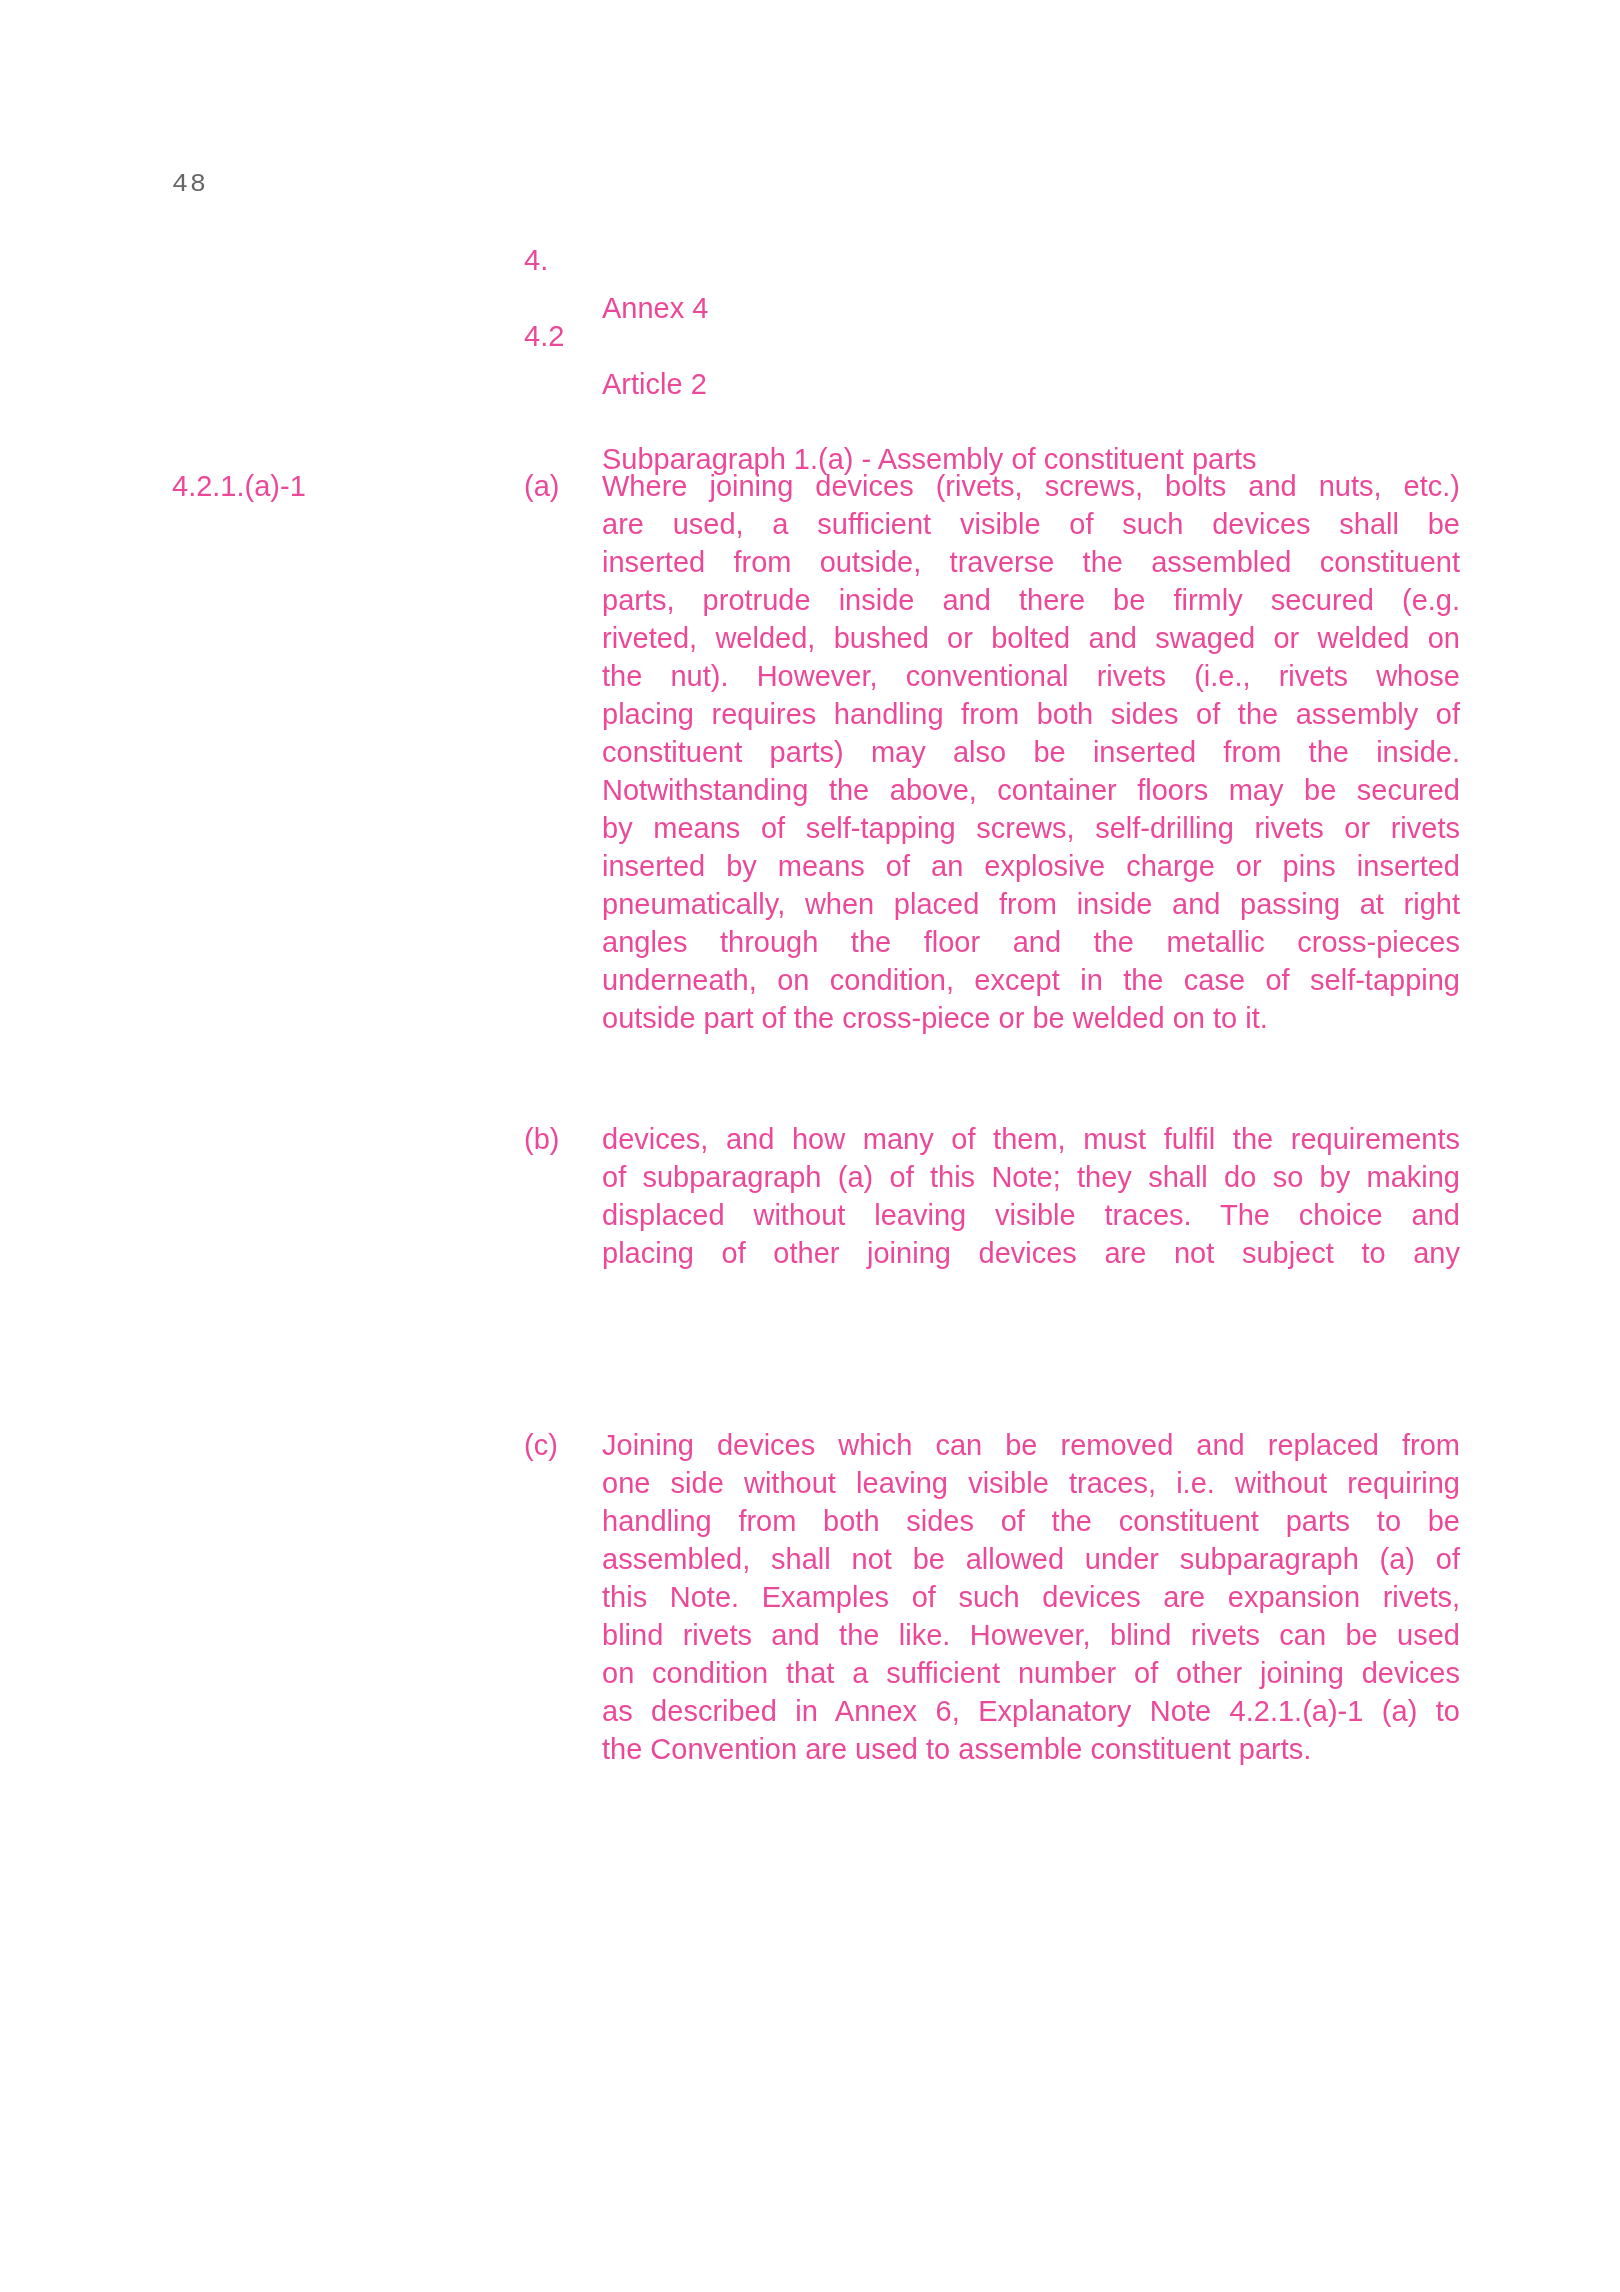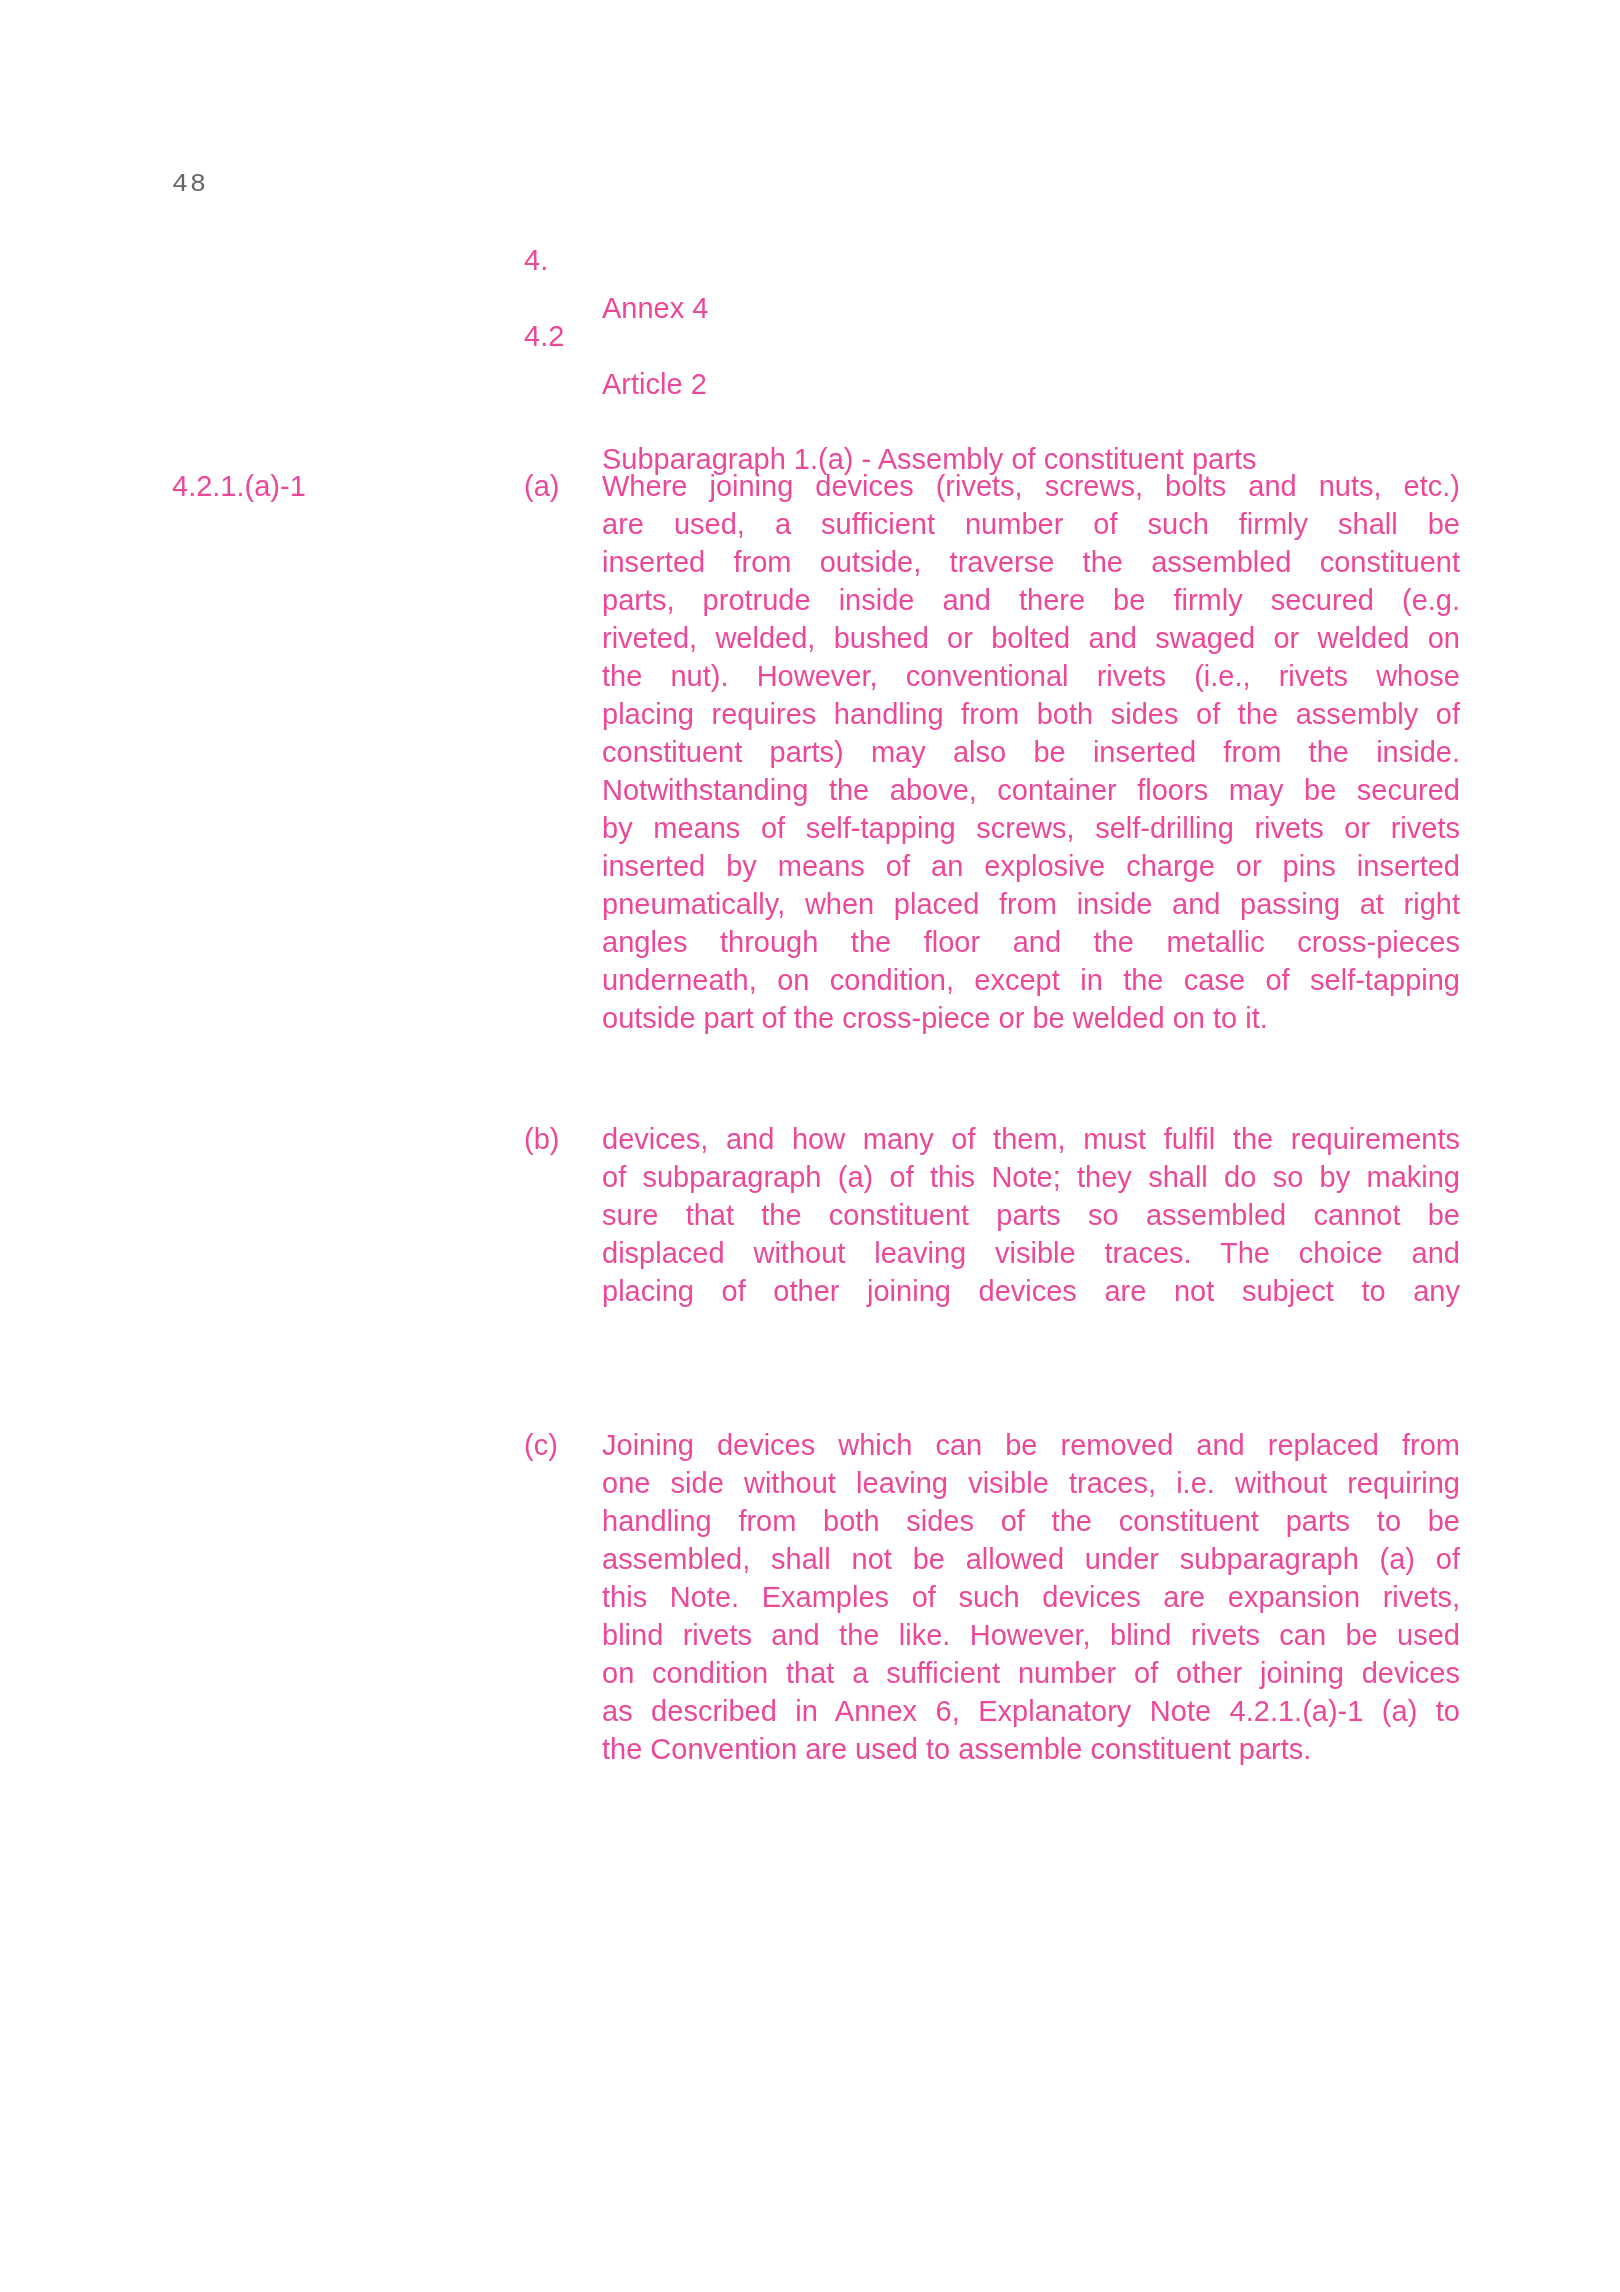--- a/index.html
+++ b/index.html
@@ -39,21 +39,21 @@
     <span class="num"></span>
     <span class="label">Subparagraph 1.(a) - Assembly of constituent parts</span>
   </div>
 
   <div class="side-ref txt" style="top:467px;">4.2.1.(a)-1</div>
 
   <div class="para txt" style="top:467px;">
     <span class="marker">(a)</span>
     <div class="body">
         <span class="line">Where joining devices (rivets, screws, bolts and nuts, etc.)</span>
-        <span class="line">are used, a sufficient number of such firmly shall be</span>
+        <span class="line">are used, a sufficient visible of such devices shall be</span>
         <span class="line">inserted from outside, traverse the assembled constituent</span>
         <span class="line">parts, protrude inside and there be firmly secured (e.g.</span>
         <span class="line">riveted, welded, bushed or bolted and swaged or welded on</span>
         <span class="line">the nut).  However, conventional rivets (i.e., rivets whose</span>
         <span class="line">placing requires handling from both sides of the assembly of</span>
         <span class="line">constituent parts) may also be inserted from the inside.</span>
         <span class="line">Notwithstanding the above, container floors may be secured</span>
         <span class="line">by means of self-tapping screws, self-drilling rivets or rivets</span>
         <span class="line">inserted by means of an explosive charge or pins inserted</span>
         <span class="line">pneumatically, when placed from inside and passing at right</span>
@@ -61,21 +61,20 @@
         <span class="line">underneath, on condition, except in the case of self-tapping</span>
         <span class="line last">outside part of the cross-piece or be welded on to it.</span>
       </div>
   </div>
 
   <div class="para txt" style="top:1120px;">
     <span class="marker">(b)</span>
     <div class="body">
         <span class="line">devices, and how many of them, must fulfil the requirements</span>
         <span class="line">of subparagraph (a) of this Note; they shall do so by making</span>
-        <span class="line">sure that the constituent parts so assembled cannot be</span>
         <span class="line">displaced without leaving visible traces.  The choice and</span>
         <span class="line">placing of other joining devices are not subject to any</span>
       </div>
   </div>
 
   <div class="para txt" style="top:1426px;">
     <span class="marker">(c)</span>
     <div class="body">
         <span class="line">Joining devices which can be removed and replaced from</span>
         <span class="line">one side without leaving visible traces, i.e. without requiring</span>

